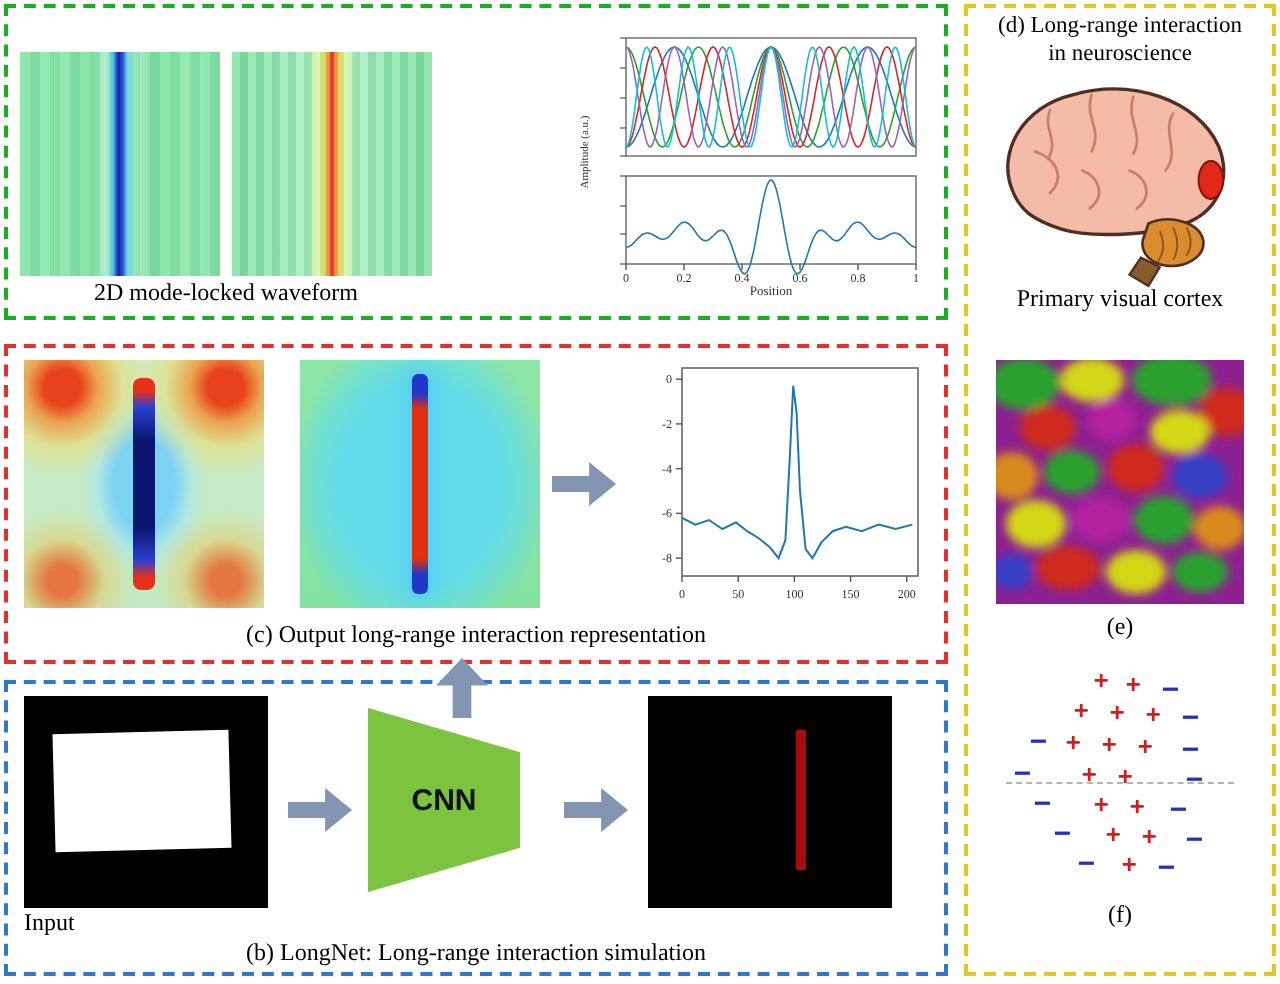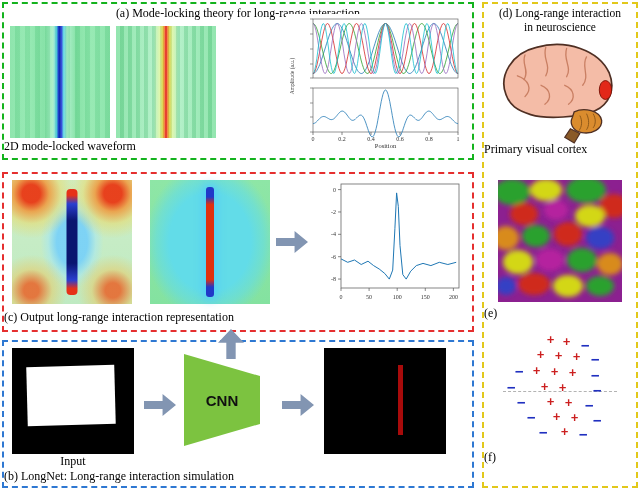--- a/index.html
+++ b/index.html
@@ -6,22 +6,22 @@
   body{background:#fff}
   #canvas{position:relative;width:640px;height:492px;background:#fff;color:#000;
           font-family:"Liberation Serif",serif;overflow:hidden}
   .panel{position:absolute;border-width:2px;border-style:dashed;background:#fff}
   #panel-a{left:2px;top:2px;width:472px;height:158px;border-color:#14b31e}
   #panel-c{left:2px;top:172px;width:472px;height:160px;border-color:#e52f2f}
   #panel-b{left:2px;top:340px;width:472px;height:148px;border-color:#2e78d2}
   #panel-d{left:482px;top:2px;width:156px;height:486px;border-color:#e2c81a}
   .ptitle{position:absolute;left:0;width:100%;text-align:center;font-size:12px}
   .ptitle2{position:absolute;left:0;width:100%;text-align:center;font-size:11.5px}
-  .caption{position:absolute;font-size:12px}
-  .io-label{position:absolute;text-align:center;font-size:12px}
+  .caption{position:absolute;text-align:center;font-size:12px}
+  .io-label{position:absolute;font-size:12px}
   .imgbox{position:absolute}
   .arrow-right{position:absolute;background:#8295b2;
     clip-path:polygon(0 32%,58% 32%,58% 0,100% 50%,58% 100%,58% 68%,0 68%)}
   .arrow-up{position:absolute;background:#8295b2;z-index:6;
     clip-path:polygon(50% 0,100% 46%,68% 46%,68% 100%,32% 100%,32% 46%,0 46%)}
   .wave-img1{background:
     repeating-linear-gradient(90deg, rgba(255,255,255,.10) 0 5px, rgba(20,120,60,.07) 5px 10px),
     linear-gradient(90deg,#82e2a4 0%,#8ce8ac 18%,#7adf9e 34%,#a6efc6 43%,#55cfe2 46.5%,#1c35d6 48.6%,#0b1fae 50%,#1c35d6 51.4%,#55cfe2 53.5%,#a6efc6 57%,#7adf9e 66%,#8ce8ac 82%,#82e2a4 100%)}
   .wave-img2{background:
     repeating-linear-gradient(90deg, rgba(255,255,255,.16) 0 4px, rgba(10,110,50,.10) 4px 8px),
@@ -53,21 +53,20 @@
   .rf-plus{color:#cc2020}
   .rf-minus{color:#2030c0;font-size:14px}
   svg{display:block}
 </style>
 </head>
 <body>
 
 <div id="canvas">
 
   <div class="panel" id="panel-a">
-    <div class="ptitle" style="top:2px">(a) Mode-locking theory for long-range interaction</div>
     <div class="imgbox wave-img1" style="left:6px;top:22px;width:100px;height:112px"></div>
     <div class="imgbox wave-img2" style="left:112px;top:22px;width:100px;height:112px"></div>
     <div class="caption" style="left:0;top:135px;width:218px">2D mode-locked waveform</div>
     <svg id="modelock-svg" viewBox="0 0 180 134" style="position:absolute;right:6px;top:10px;width:180px;height:134px;background:#fff">
         <rect x="27" y="5" width="145" height="59" fill="#fff" stroke="#666" stroke-width="0.7"></rect>
         <rect x="27" y="74" width="145" height="44" fill="#fff" stroke="#666" stroke-width="0.7"></rect>
         <path d="M27.0 59.5L28.0 59.3L28.9 58.7L29.9 57.7L30.9 56.4L31.8 54.7L32.8 52.7L33.8 50.4L34.7 47.9L35.7 45.1L36.7 42.2L37.6 39.2L38.6 36.1L39.6 32.9L40.5 29.8L41.5 26.8L42.5 23.9L43.4 21.1L44.4 18.6L45.4 16.3L46.3 14.3L47.3 12.6L48.3 11.3L49.2 10.3L50.2 9.7L51.2 9.5L52.1 9.7L53.1 10.3L54.1 11.3L55.0 12.6L56.0 14.3L57.0 16.3L57.9 18.6L58.9 21.1L59.9 23.9L60.8 26.8L61.8 29.8L62.8 32.9L63.7 36.1L64.7 39.2L65.7 42.2L66.6 45.1L67.6 47.9L68.6 50.4L69.5 52.7L70.5 54.7L71.5 56.4L72.4 57.7L73.4 58.7L74.4 59.3L75.3 59.5L76.3 59.3L77.3 58.7L78.2 57.7L79.2 56.4L80.2 54.7L81.1 52.7L82.1 50.4L83.1 47.9L84.0 45.1L85.0 42.2L86.0 39.2L86.9 36.1L87.9 32.9L88.9 29.8L89.8 26.8L90.8 23.9L91.8 21.1L92.7 18.6L93.7 16.3L94.7 14.3L95.6 12.6L96.6 11.3L97.6 10.3L98.5 9.7L99.5 9.5L100.5 9.7L101.4 10.3L102.4 11.3L103.4 12.6L104.3 14.3L105.3 16.3L106.3 18.6L107.2 21.1L108.2 23.9L109.2 26.8L110.1 29.8L111.1 32.9L112.1 36.1L113.0 39.2L114.0 42.2L115.0 45.1L115.9 47.9L116.9 50.4L117.9 52.7L118.8 54.7L119.8 56.4L120.8 57.7L121.7 58.7L122.7 59.3L123.7 59.5L124.6 59.3L125.6 58.7L126.6 57.7L127.5 56.4L128.5 54.7L129.5 52.7L130.4 50.4L131.4 47.9L132.4 45.1L133.3 42.2L134.3 39.2L135.3 36.1L136.2 32.9L137.2 29.8L138.2 26.8L139.1 23.9L140.1 21.1L141.1 18.6L142.0 16.3L143.0 14.3L144.0 12.6L144.9 11.3L145.9 10.3L146.9 9.7L147.8 9.5L148.8 9.7L149.8 10.3L150.7 11.3L151.7 12.6L152.7 14.3L153.6 16.3L154.6 18.6L155.6 21.1L156.5 23.9L157.5 26.8L158.5 29.8L159.4 32.9L160.4 36.1L161.4 39.2L162.3 42.2L163.3 45.1L164.3 47.9L165.2 50.4L166.2 52.7L167.2 54.7L168.1 56.4L169.1 57.7L170.1 58.7L171.0 59.3L172.0 59.5" fill="none" stroke="#1f77b4" stroke-width="0.8"></path>
         <path d="M27.0 9.5L28.0 9.9L28.9 10.9L29.9 12.6L30.9 14.9L31.8 17.8L32.8 21.1L33.8 24.8L34.7 28.8L35.7 32.9L36.7 37.1L37.6 41.2L38.6 45.1L39.6 48.8L40.5 52.0L41.5 54.7L42.5 56.9L43.4 58.4L44.4 59.3L45.4 59.5L46.3 59.0L47.3 57.7L48.3 55.9L49.2 53.4L50.2 50.4L51.2 47.0L52.1 43.2L53.1 39.2L54.1 35.0L55.0 30.8L56.0 26.8L57.0 22.9L57.9 19.4L58.9 16.3L59.9 13.7L60.8 11.7L61.8 10.3L62.8 9.6L63.7 9.6L64.7 10.3L65.7 11.7L66.6 13.7L67.6 16.3L68.6 19.4L69.5 22.9L70.5 26.8L71.5 30.8L72.4 35.0L73.4 39.2L74.4 43.2L75.3 47.0L76.3 50.4L77.3 53.4L78.2 55.9L79.2 57.7L80.2 59.0L81.1 59.5L82.1 59.3L83.1 58.4L84.0 56.9L85.0 54.7L86.0 52.0L86.9 48.8L87.9 45.1L88.9 41.2L89.8 37.1L90.8 32.9L91.8 28.8L92.7 24.8L93.7 21.1L94.7 17.8L95.6 14.9L96.6 12.6L97.6 10.9L98.5 9.9L99.5 9.5L100.5 9.9L101.4 10.9L102.4 12.6L103.4 14.9L104.3 17.8L105.3 21.1L106.3 24.8L107.2 28.8L108.2 32.9L109.2 37.1L110.1 41.2L111.1 45.1L112.1 48.8L113.0 52.0L114.0 54.7L115.0 56.9L115.9 58.4L116.9 59.3L117.9 59.5L118.8 59.0L119.8 57.7L120.8 55.9L121.7 53.4L122.7 50.4L123.7 47.0L124.6 43.2L125.6 39.2L126.6 35.0L127.5 30.8L128.5 26.8L129.5 22.9L130.4 19.4L131.4 16.3L132.4 13.7L133.3 11.7L134.3 10.3L135.3 9.6L136.2 9.6L137.2 10.3L138.2 11.7L139.1 13.7L140.1 16.3L141.1 19.4L142.0 22.9L143.0 26.8L144.0 30.8L144.9 35.0L145.9 39.2L146.9 43.2L147.8 47.0L148.8 50.4L149.8 53.4L150.7 55.9L151.7 57.7L152.7 59.0L153.6 59.5L154.6 59.3L155.6 58.4L156.5 56.9L157.5 54.7L158.5 52.0L159.4 48.8L160.4 45.1L161.4 41.2L162.3 37.1L163.3 32.9L164.3 28.8L165.2 24.8L166.2 21.1L167.2 17.8L168.1 14.9L169.1 12.6L170.1 10.9L171.0 9.9L172.0 9.5" fill="none" stroke="#2ca02c" stroke-width="0.8"></path>
         <path d="M27.0 59.5L28.0 59.0L28.9 57.3L29.9 54.7L30.9 51.2L31.8 47.0L32.8 42.2L33.8 37.1L34.7 31.9L35.7 26.8L36.7 22.0L37.6 17.8L38.6 14.3L39.6 11.7L40.5 10.0L41.5 9.5L42.5 10.0L43.4 11.7L44.4 14.3L45.4 17.8L46.3 22.0L47.3 26.8L48.3 31.9L49.2 37.1L50.2 42.2L51.2 47.0L52.1 51.2L53.1 54.7L54.1 57.3L55.0 59.0L56.0 59.5L57.0 59.0L57.9 57.3L58.9 54.7L59.9 51.2L60.8 47.0L61.8 42.2L62.8 37.1L63.7 31.9L64.7 26.8L65.7 22.0L66.6 17.8L67.6 14.3L68.6 11.7L69.5 10.0L70.5 9.5L71.5 10.0L72.4 11.7L73.4 14.3L74.4 17.8L75.3 22.0L76.3 26.8L77.3 31.9L78.2 37.1L79.2 42.2L80.2 47.0L81.1 51.2L82.1 54.7L83.1 57.3L84.0 59.0L85.0 59.5L86.0 59.0L86.9 57.3L87.9 54.7L88.9 51.2L89.8 47.0L90.8 42.2L91.8 37.1L92.7 31.9L93.7 26.8L94.7 22.0L95.6 17.8L96.6 14.3L97.6 11.7L98.5 10.0L99.5 9.5L100.5 10.0L101.4 11.7L102.4 14.3L103.4 17.8L104.3 22.0L105.3 26.8L106.3 31.9L107.2 37.1L108.2 42.2L109.2 47.0L110.1 51.2L111.1 54.7L112.1 57.3L113.0 59.0L114.0 59.5L115.0 59.0L115.9 57.3L116.9 54.7L117.9 51.2L118.8 47.0L119.8 42.2L120.8 37.1L121.7 31.9L122.7 26.8L123.7 22.0L124.6 17.8L125.6 14.3L126.6 11.7L127.5 10.0L128.5 9.5L129.5 10.0L130.4 11.7L131.4 14.3L132.4 17.8L133.3 22.0L134.3 26.8L135.3 31.9L136.2 37.1L137.2 42.2L138.2 47.0L139.1 51.2L140.1 54.7L141.1 57.3L142.0 59.0L143.0 59.5L144.0 59.0L144.9 57.3L145.9 54.7L146.9 51.2L147.8 47.0L148.8 42.2L149.8 37.1L150.7 31.9L151.7 26.8L152.7 22.0L153.6 17.8L154.6 14.3L155.6 11.7L156.5 10.0L157.5 9.5L158.5 10.0L159.4 11.7L160.4 14.3L161.4 17.8L162.3 22.0L163.3 26.8L164.3 31.9L165.2 37.1L166.2 42.2L167.2 47.0L168.1 51.2L169.1 54.7L170.1 57.3L171.0 59.0L172.0 59.5" fill="none" stroke="#d62728" stroke-width="0.8"></path>
         <path d="M27.0 9.5L28.0 10.3L28.9 12.6L29.9 16.3L30.9 21.1L31.8 26.8L32.8 32.9L33.8 39.2L34.7 45.1L35.7 50.4L36.7 54.7L37.6 57.7L38.6 59.3L39.6 59.3L40.5 57.7L41.5 54.7L42.5 50.4L43.4 45.1L44.4 39.2L45.4 32.9L46.3 26.8L47.3 21.1L48.3 16.3L49.2 12.6L50.2 10.3L51.2 9.5L52.1 10.3L53.1 12.6L54.1 16.3L55.0 21.1L56.0 26.8L57.0 32.9L57.9 39.2L58.9 45.1L59.9 50.4L60.8 54.7L61.8 57.7L62.8 59.3L63.7 59.3L64.7 57.7L65.7 54.7L66.6 50.4L67.6 45.1L68.6 39.2L69.5 32.9L70.5 26.8L71.5 21.1L72.4 16.3L73.4 12.6L74.4 10.3L75.3 9.5L76.3 10.3L77.3 12.6L78.2 16.3L79.2 21.1L80.2 26.8L81.1 32.9L82.1 39.2L83.1 45.1L84.0 50.4L85.0 54.7L86.0 57.7L86.9 59.3L87.9 59.3L88.9 57.7L89.8 54.7L90.8 50.4L91.8 45.1L92.7 39.2L93.7 32.9L94.7 26.8L95.6 21.1L96.6 16.3L97.6 12.6L98.5 10.3L99.5 9.5L100.5 10.3L101.4 12.6L102.4 16.3L103.4 21.1L104.3 26.8L105.3 32.9L106.3 39.2L107.2 45.1L108.2 50.4L109.2 54.7L110.1 57.7L111.1 59.3L112.1 59.3L113.0 57.7L114.0 54.7L115.0 50.4L115.9 45.1L116.9 39.2L117.9 32.9L118.8 26.8L119.8 21.1L120.8 16.3L121.7 12.6L122.7 10.3L123.7 9.5L124.6 10.3L125.6 12.6L126.6 16.3L127.5 21.1L128.5 26.8L129.5 32.9L130.4 39.2L131.4 45.1L132.4 50.4L133.3 54.7L134.3 57.7L135.3 59.3L136.2 59.3L137.2 57.7L138.2 54.7L139.1 50.4L140.1 45.1L141.1 39.2L142.0 32.9L143.0 26.8L144.0 21.1L144.9 16.3L145.9 12.6L146.9 10.3L147.8 9.5L148.8 10.3L149.8 12.6L150.7 16.3L151.7 21.1L152.7 26.8L153.6 32.9L154.6 39.2L155.6 45.1L156.5 50.4L157.5 54.7L158.5 57.7L159.4 59.3L160.4 59.3L161.4 57.7L162.3 54.7L163.3 50.4L164.3 45.1L165.2 39.2L166.2 32.9L167.2 26.8L168.1 21.1L169.1 16.3L170.1 12.6L171.0 10.3L172.0 9.5" fill="none" stroke="#9467bd" stroke-width="0.8"></path>

